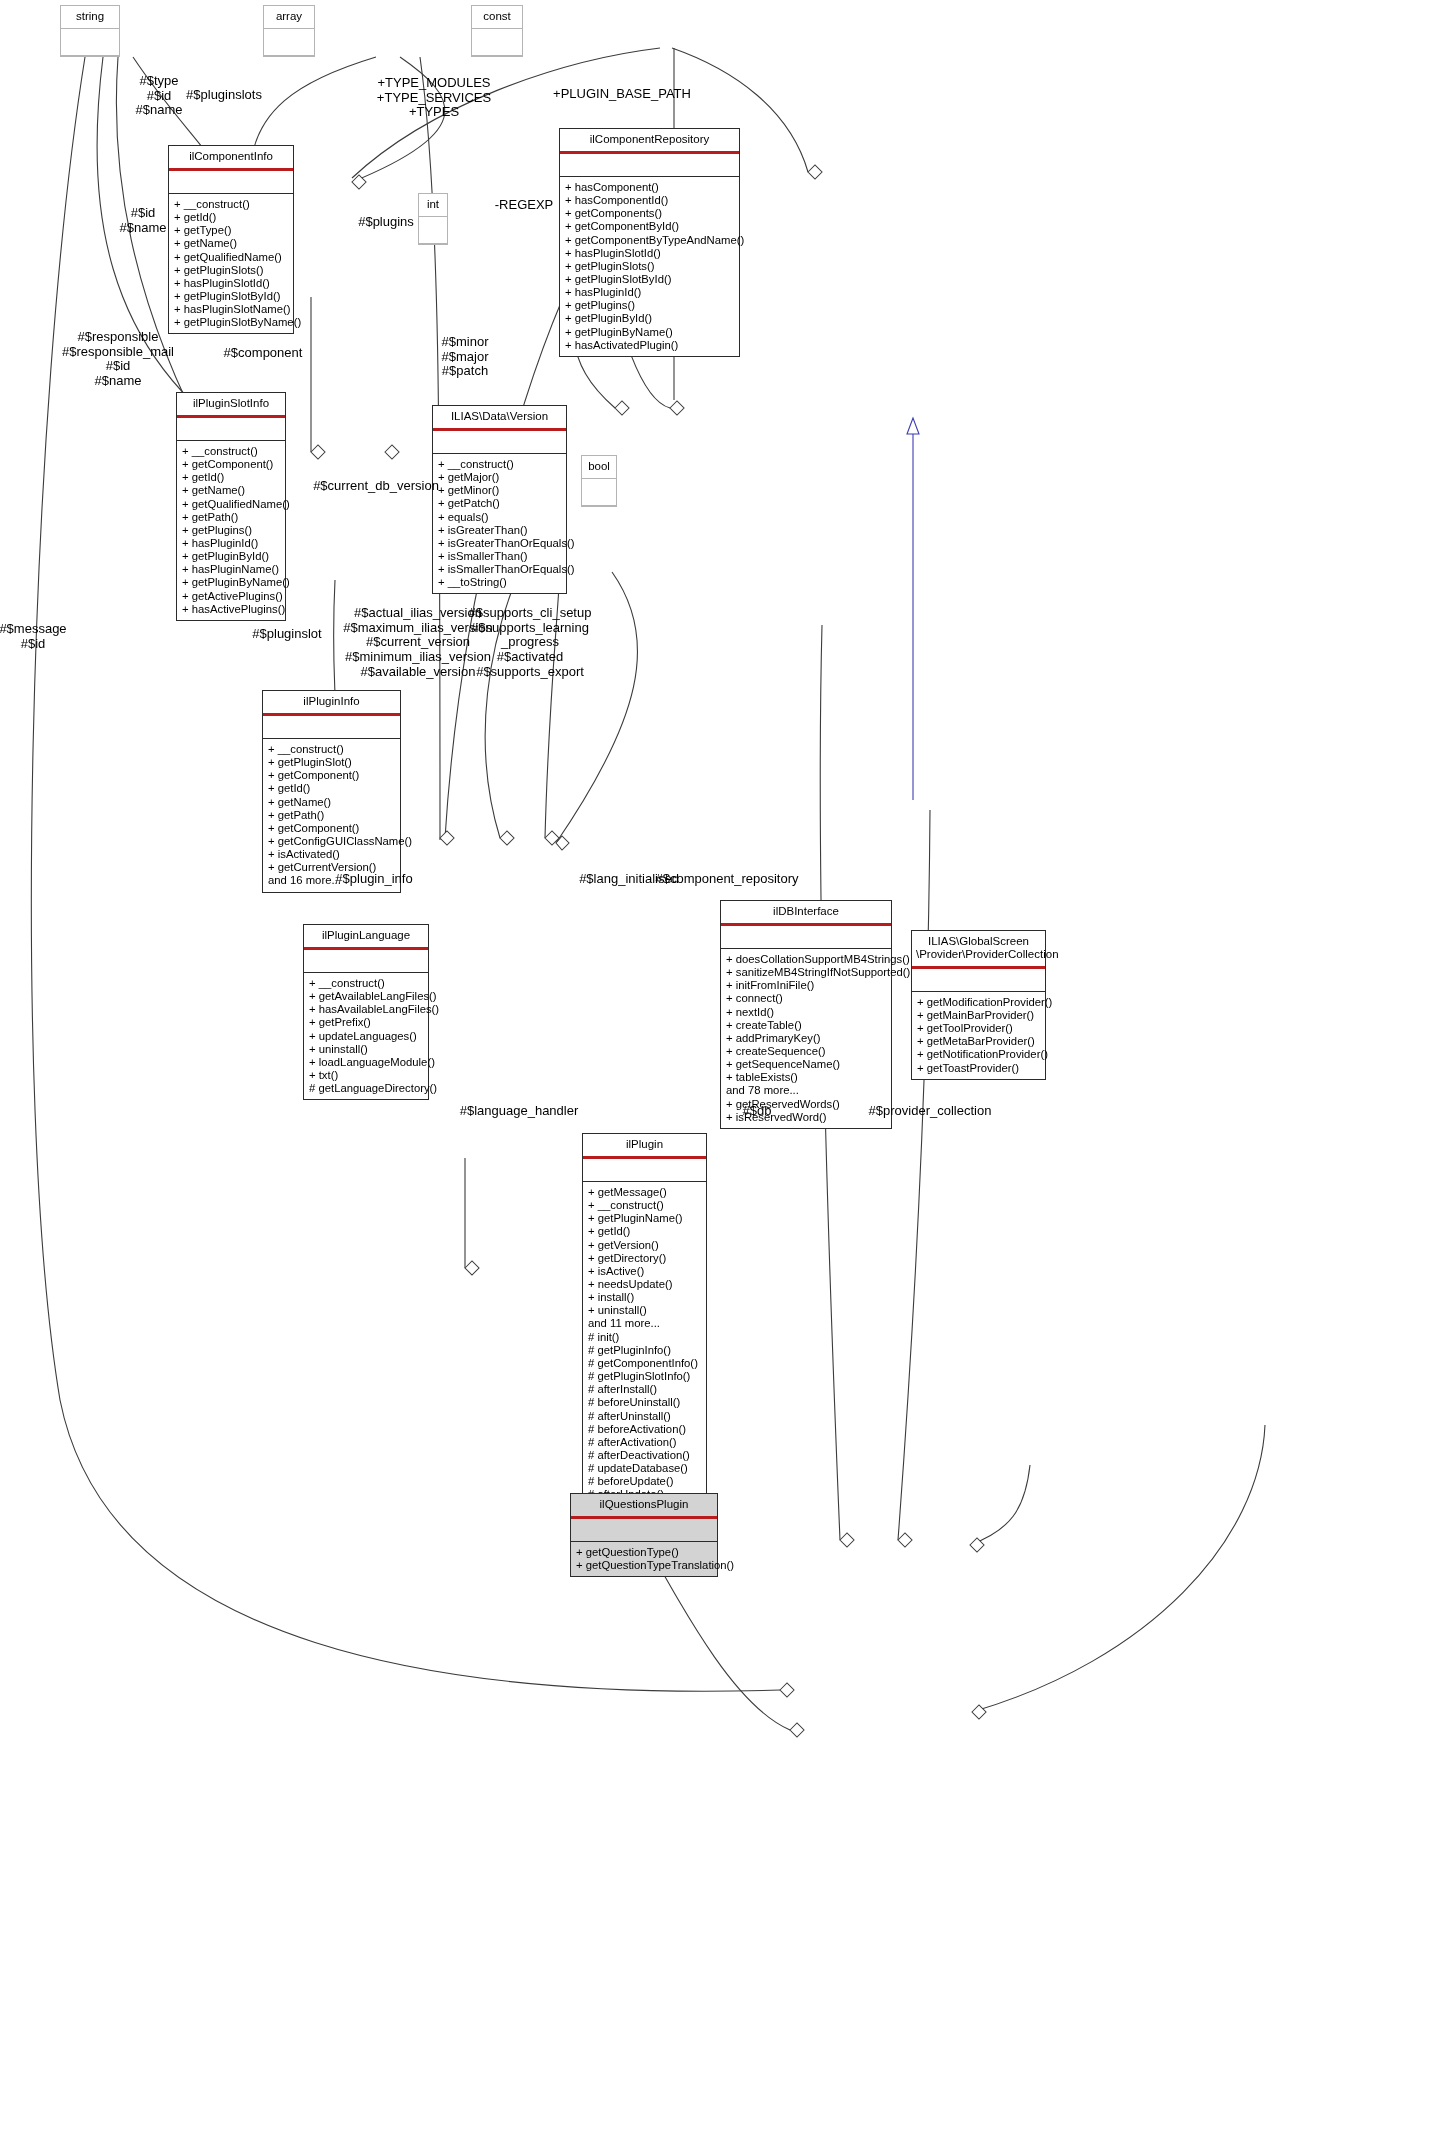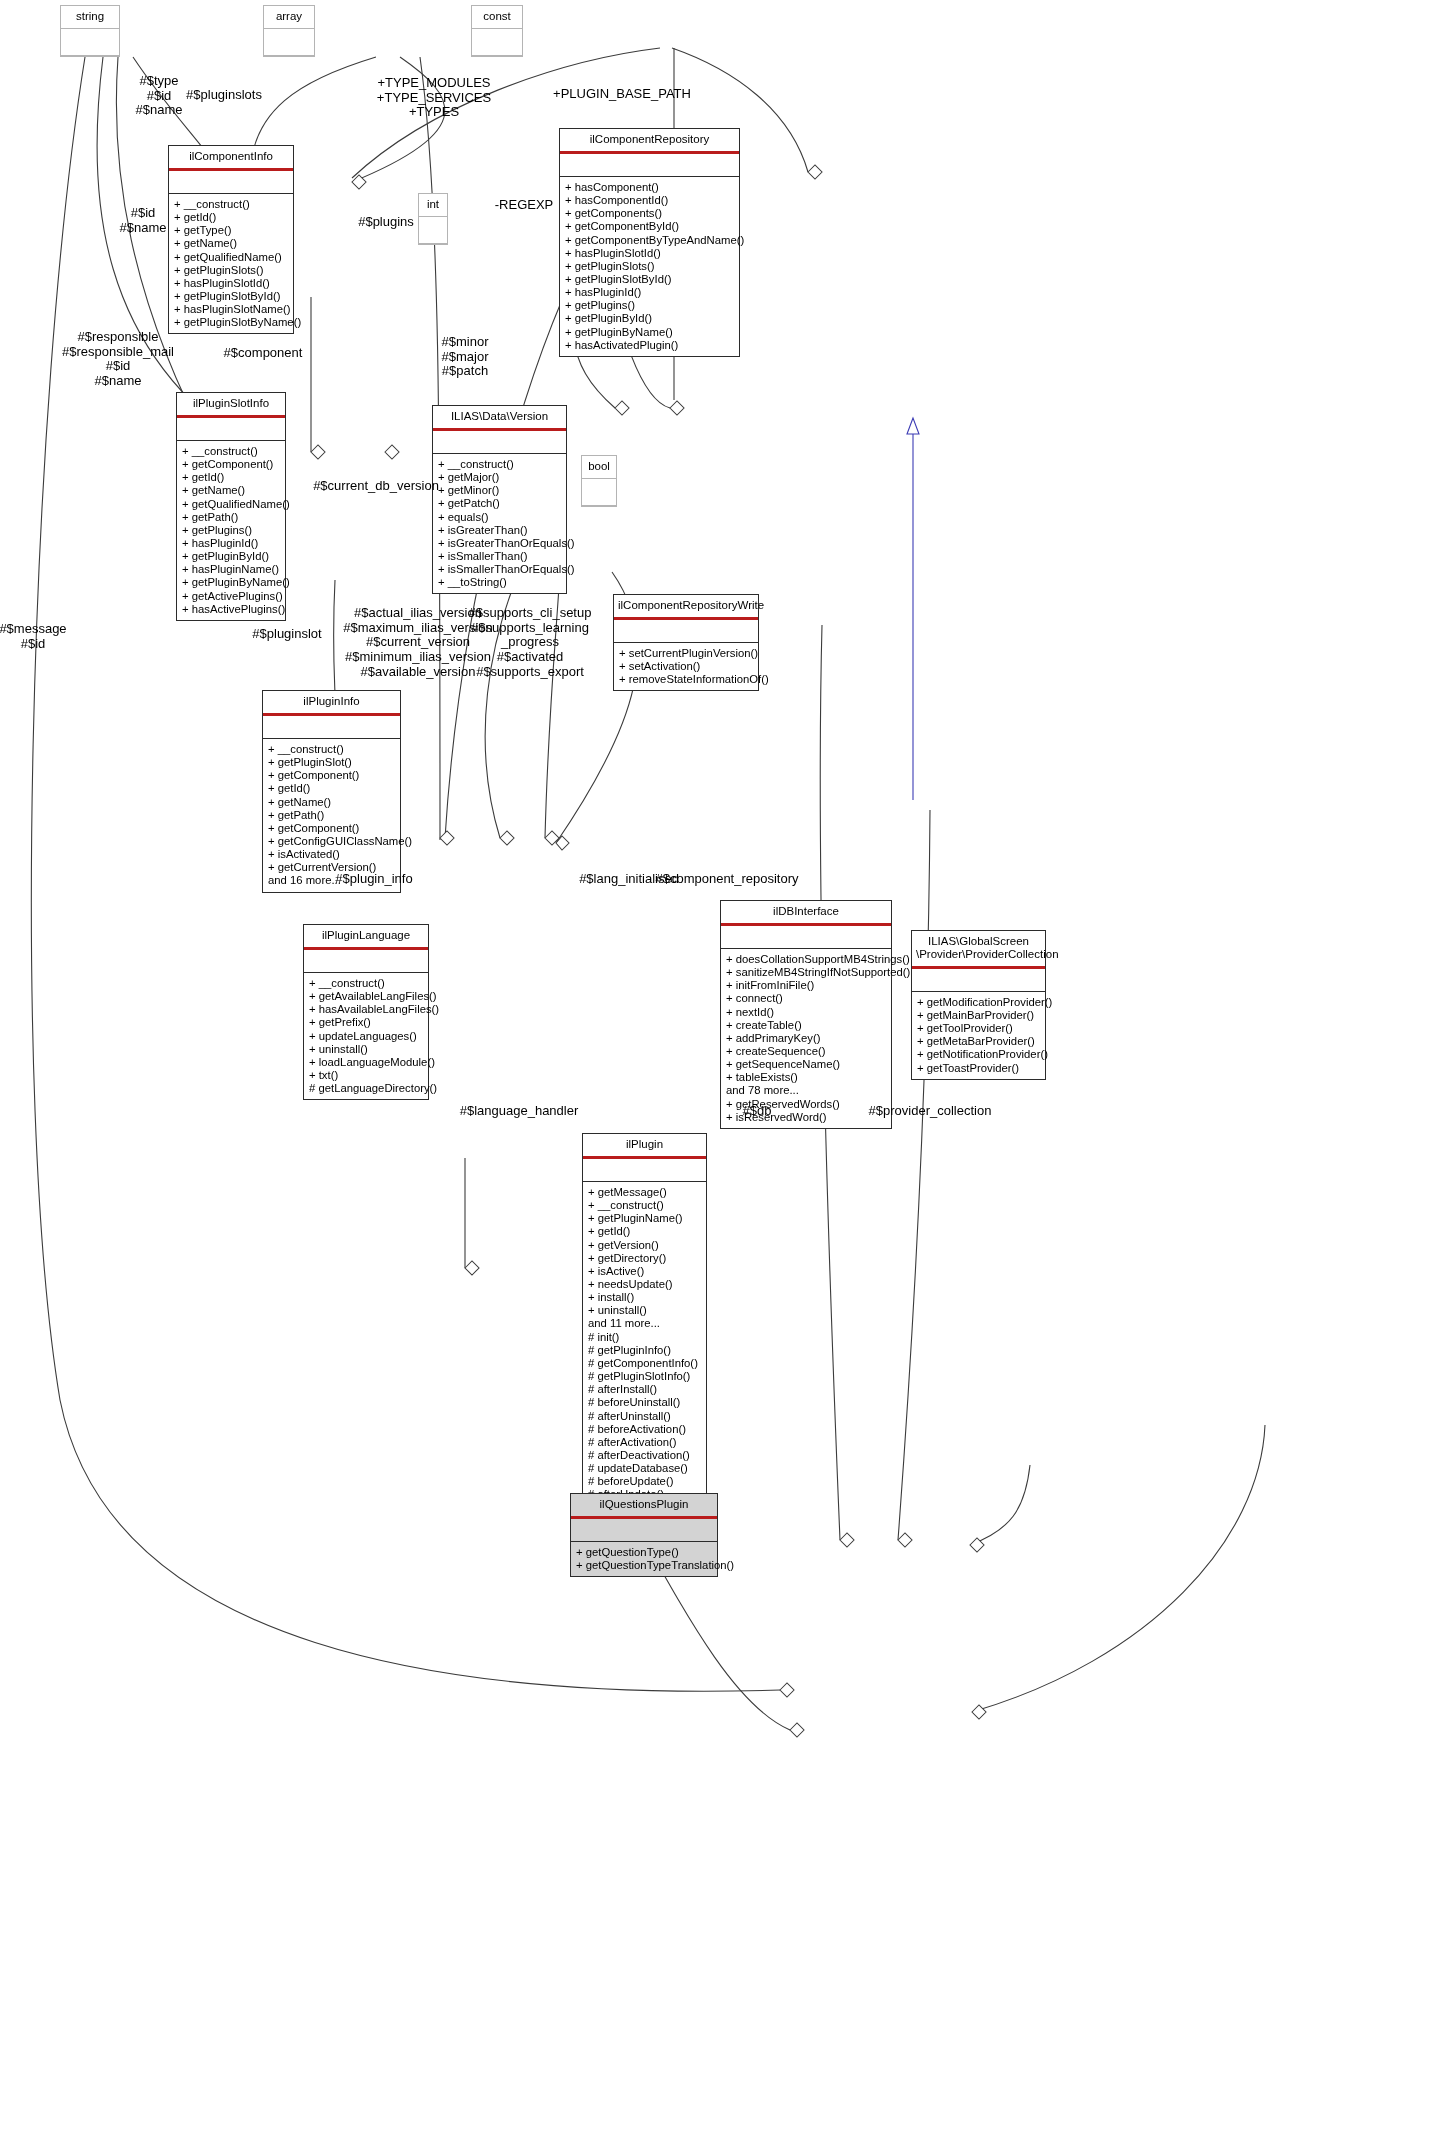--- a/index.html
+++ b/index.html
@@ -272,29 +272,20 @@
         <div>+ getPatch()</div>
         <div>+ equals()</div>
         <div>+ isGreaterThan()</div>
         <div>+ isGreaterThanOrEquals()</div>
         <div>+ isSmallerThan()</div>
         <div>+ isSmallerThanOrEquals()</div>
         <div>+ __toString()</div>
       </div>
   </div>
 
-  <div class="node" style="left:613px; top:594px; width:146px;">
-    <div class="title">ilComponentRepositoryWrite</div>
-    <div class="attrs"></div>
-    <div class="ops">
-        <div>+ setCurrentPluginVersion()</div>
-        <div>+ setActivation()</div>
-        <div>+ removeStateInformationOf()</div>
-      </div>
-  </div>
 
   <div class="node" style="left:262px; top:690px; width:139px;">
     <div class="title">ilPluginInfo</div>
     <div class="attrs"></div>
     <div class="ops">
         <div>+ __construct()</div>
         <div>+ getPluginSlot()</div>
         <div>+ getComponent()</div>
         <div>+ getId()</div>
         <div>+ getName()</div>

